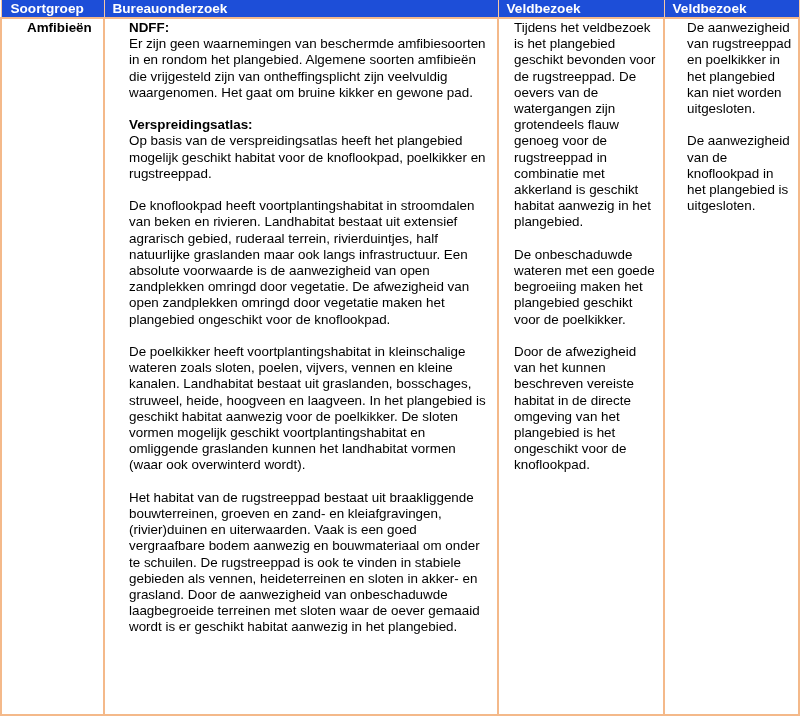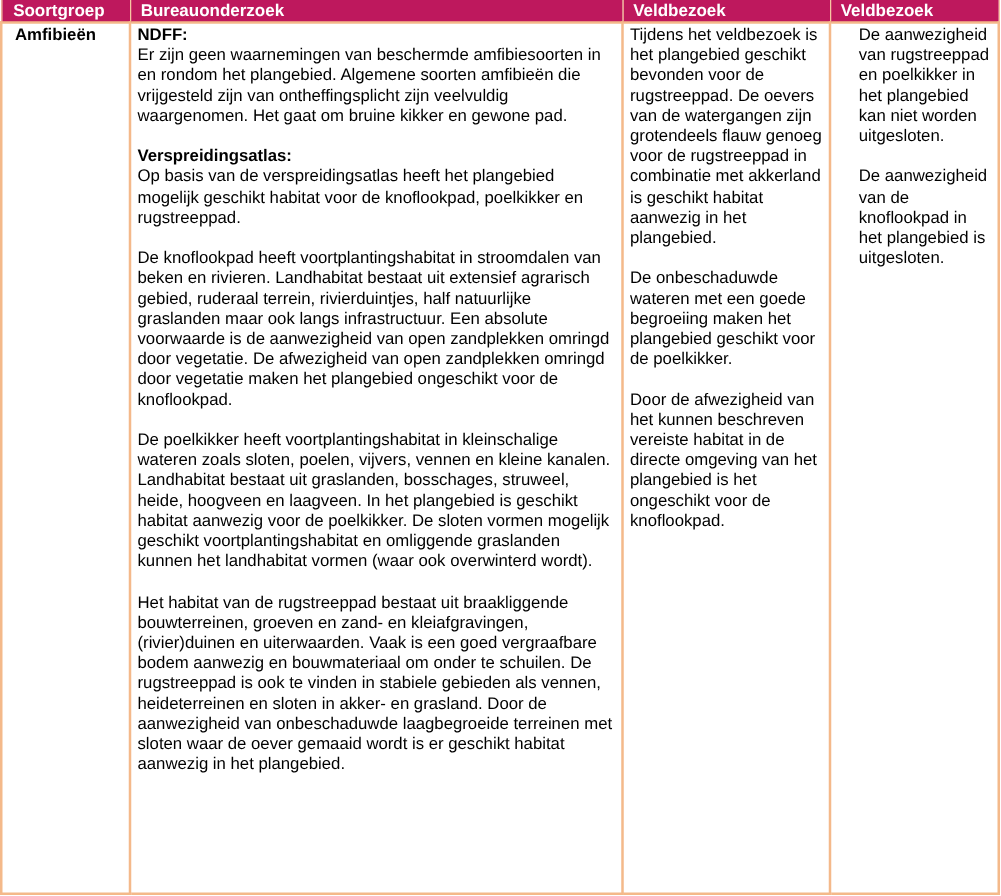--- a/index.html
+++ b/index.html
@@ -4,29 +4,29 @@
 <style>
   html, body { margin: 0; padding: 0; background: #ffffff; }
   body { width: 801px; height: 717px; overflow: hidden; position: relative;
          font-family: "Liberation Sans", sans-serif; font-size: 13.4px; color: #000; }
   table { position: absolute; left: 0; top: 0; border-collapse: collapse; table-layout: fixed;
           width: 798px; }
   col.c1 { width: 103px; }
   col.c2 { width: 394px; }
   col.c3 { width: 166px; }
   col.c4 { width: 135px; }
-  th { background: #be185d; color: #ffffff; font-weight: bold; text-align: left;
+  th { background: #1d4ed8; color: #ffffff; font-weight: bold; text-align: left;
        height: 17px; padding: 0 5px 0 8px; font-size: 13.6px; line-height: 17px;
        border-left: 1px solid #F6C7A2; border-right: 1px solid #F6C7A2; white-space: nowrap; }
   th:first-child { padding-left: 9px; }
   td { vertical-align: top; border: 2px solid #F4B98A; padding: 1px 5px 0 6px;
        line-height: 16.2px; }
-  td.c1 { padding-left: 10px; font-weight: bold; height: 694px; }
-  td.c2 { padding-left: 5px; }
-  td.c3 { padding-left: 5px; }
+  td.c1 { padding-left: 25px; font-weight: bold; height: 694px; }
+  td.c2 { padding-left: 24px; }
+  td.c3 { padding-left: 15px; }
   td.c4 { padding-left: 22px; }
   .bold { font-weight: bold; }
   p { margin: 0 0 16.2px 0; }
   p:last-child { margin-bottom: 0; }
 </style>
 </head>
 <body>
 
 <table>
   <colgroup>

